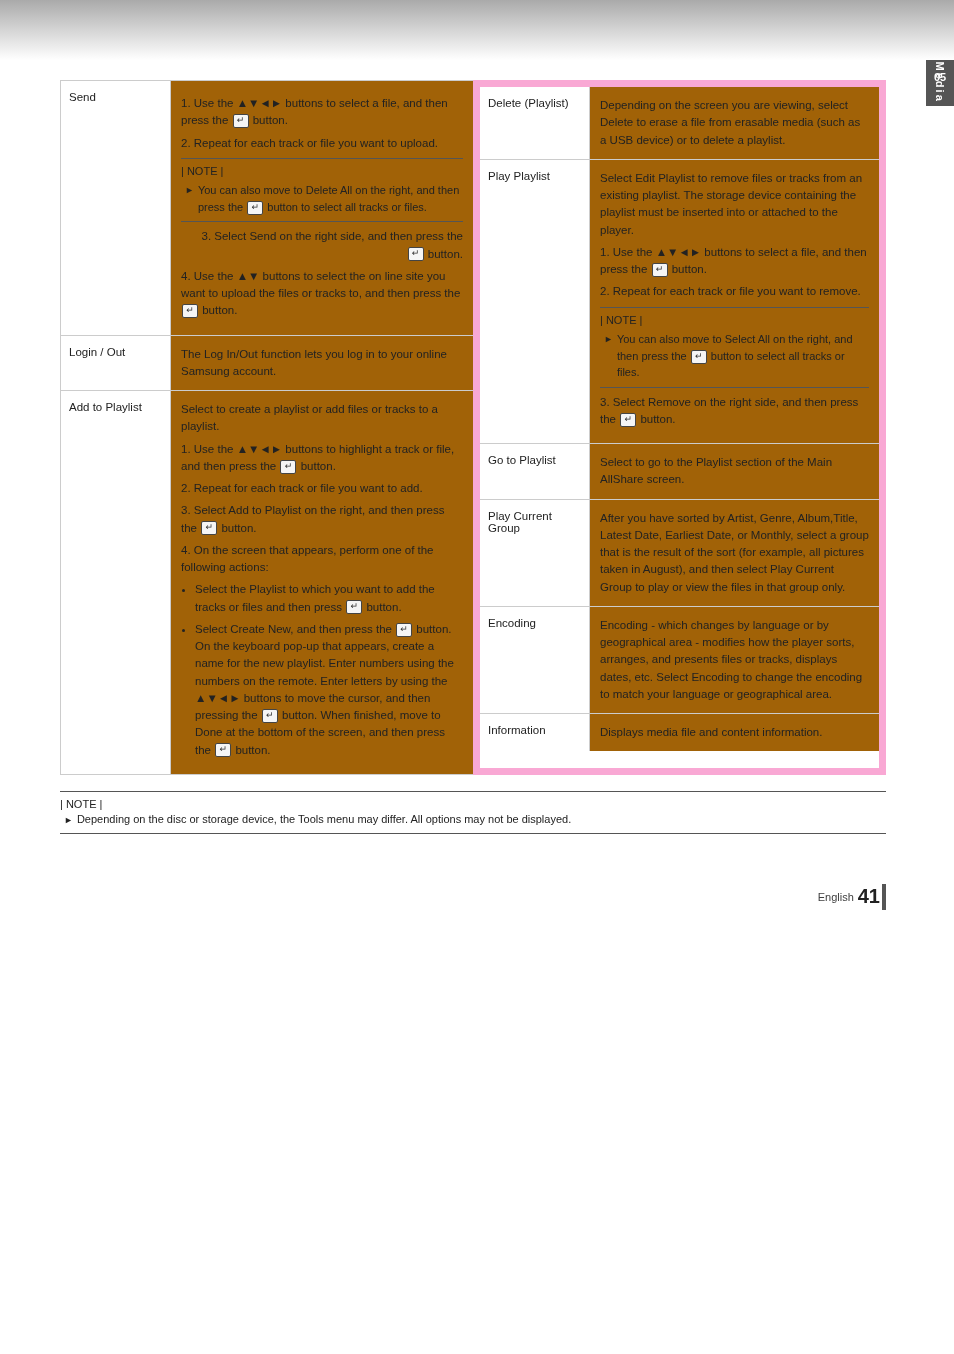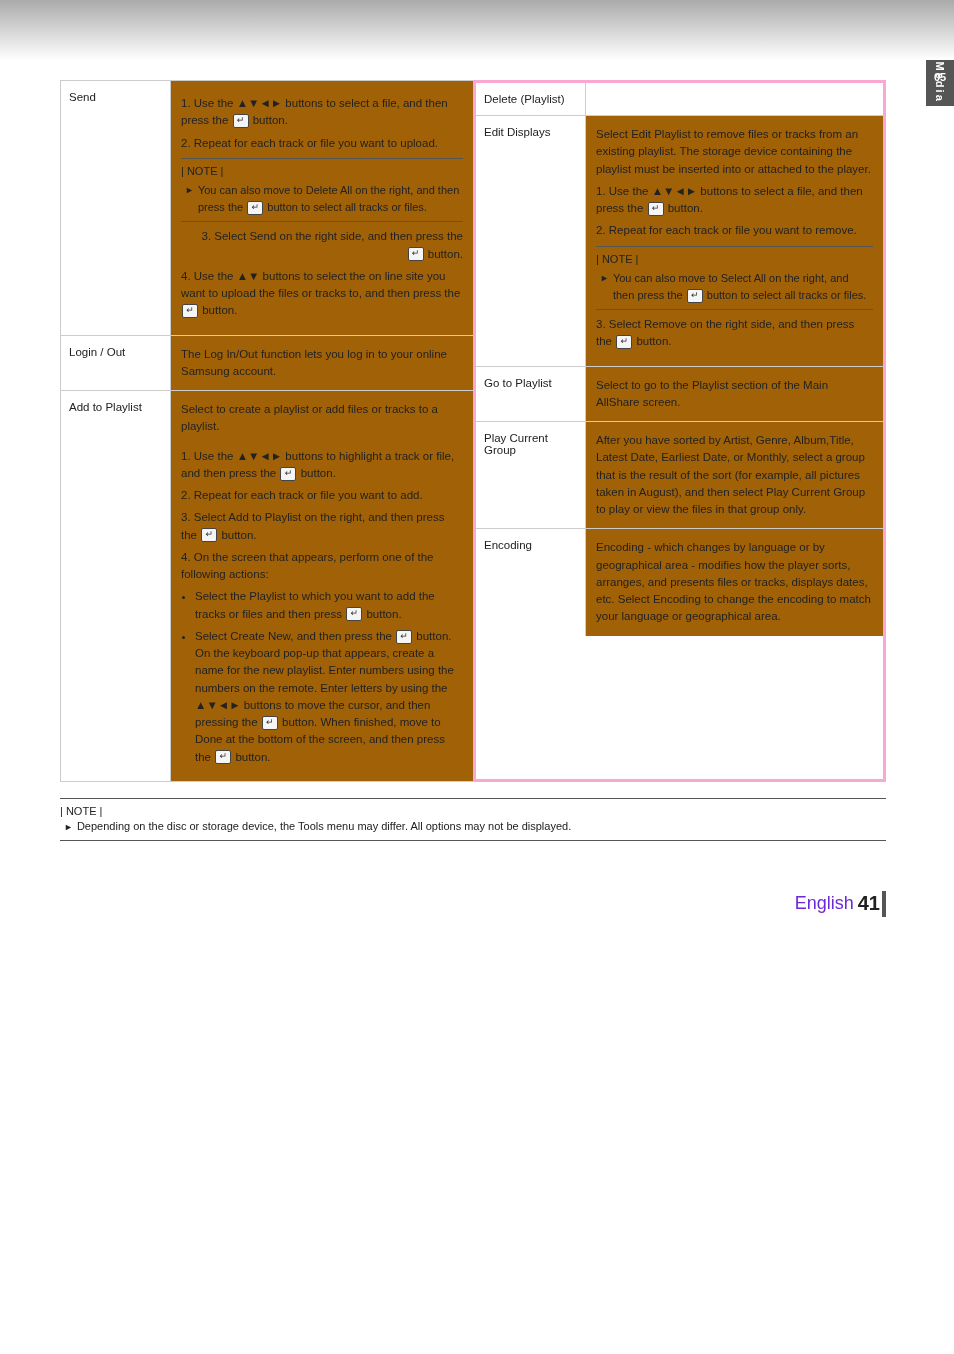--- a/index.html
+++ b/index.html
@@ -41,21 +41,21 @@
     }
 
     .col-left {
       width: 50%;
       border: 1px solid #ccc;
       border-right: none;
     }
 
     .col-right {
       width: 50%;
-      border: 3px solid #f9a8d4;
+      border: 7px solid #f9a8d4;
     }
 
     .table-row {
       display: flex;
       border-bottom: 1px solid #ccc;
     }
 
     .table-row:last-child {
       border-bottom: none;
     }
@@ -164,22 +164,22 @@
 
     .footer-row {
       display: flex;
       justify-content: flex-end;
       align-items: center;
       padding: 20px 40px 10px 40px;
       margin-right: 28px;
     }
 
     .footer-text {
-      font-size: 18px;
-      color: #6d28d9;
+      font-size: 11px;
+      color: #404040;
     }
 
     .footer-pagenum {
       font-size: 20px;
       font-weight: bold;
       color: #222;
       margin-left: 4px;
     }
 
     .footer-bar {
@@ -280,21 +280,21 @@
           <div class="cell-content">
             <span>The Log In/Out function lets you log in to your online Samsung account.</span>
           </div>
         </div>
 
         <div class="table-row" style="border-bottom:none;">
           <div class="cell-label">
             <span class="bold">Add to Playlist</span>
           </div>
           <div class="cell-content">
-            <p style="margin-bottom:12px;">Select to create a playlist or add files or tracks to a playlist.</p>
+            <p style="margin-bottom:5px;">Select to create a playlist or add files or tracks to a playlist.</p>
             <ol style="list-style:none; padding-left:0;">
               <li style="margin-bottom:5px;"><span class="bold">1.</span> Use the <span class="bold">▲▼◄►</span> buttons to highlight a track or file, and then press the <span class="enter-icon"></span> button.</li>
               <li style="margin-bottom:5px;"><span class="bold">2.</span> Repeat for each track or file you want to add.</li>
               <li style="margin-bottom:5px;"><span class="bold">3.</span> Select <span class="bold">Add to Playlist</span> on the right, and then press the <span class="enter-icon"></span> button.</li>
               <li style="margin-bottom:5px;"><span class="bold">4.</span> On the screen that appears, perform one of the following actions:</li>
             </ol>
             <ul style="padding-left:14px; list-style:disc;">
               <li style="margin-bottom:5px;">Select the Playlist to which you want to add the tracks or files and then press <span class="enter-icon"></span> button.</li>
               <li style="margin-bottom:5px;">Select <span class="bold">Create New</span>, and then press the <span class="enter-icon"></span> button. On the keyboard pop-up that appears, create a name for the new playlist. Enter numbers using the numbers on the remote. Enter letters by using the <span class="bold">▲▼◄►</span> buttons to move the cursor, and then pressing the <span class="enter-icon"></span> button. When finished, move to <span class="bold">Done</span> at the bottom of the screen, and then press the <span class="enter-icon"></span> button.</li>
             </ul>
@@ -302,25 +302,28 @@
         </div>
 
       </div>
 
       <div class="col-right">
 
         <div class="table-row">
           <div class="cell-label">
             <span class="bold">Delete (Playlist)</span>
           </div>
-        </div>
-
-        <div class="table-row">
-          <div class="cell-label">
-            <span class="bold">Edit Displays</span>
+          <div class="cell-content">
+            <span>Depending on the screen you are viewing, select Delete to erase a file from erasable media (such as a USB device) or to delete a playlist.</span>
+          </div>
+        </div>
+
+        <div class="table-row">
+          <div class="cell-label">
+            <span class="bold">Play Playlist</span>
           </div>
           <div class="cell-content">
             <p style="margin-bottom:5px;">Select Edit Playlist to remove files or tracks from an existing playlist. The storage device containing the playlist must be inserted into or attached to the player.</p>
             <ol style="list-style:none; padding-left:0;">
               <li style="margin-bottom:5px;"><span class="bold">1.</span> Use the <span class="bold">▲▼◄►</span> buttons to select a file, and then press the <span class="enter-icon"></span> button.</li>
               <li style="margin-bottom:5px;"><span class="bold">2.</span> Repeat for each track or file you want to remove.</li>
             </ol>
             <div class="note-box">
               <div class="note-title">| NOTE |</div>
               <div class="note-item">
@@ -354,20 +357,28 @@
 
         <div class="table-row">
           <div class="cell-label">
             <span class="bold">Encoding</span>
           </div>
           <div class="cell-content">
             <span>Encoding - which changes by language or by geographical area - modifies how the player sorts, arranges, and presents files or tracks, displays dates, etc. Select Encoding to change the encoding to match your language or geographical area.</span>
           </div>
         </div>
 
+        <div class="table-row" style="border-bottom:none;">
+          <div class="cell-label">
+            <span class="bold">Information</span>
+          </div>
+          <div class="cell-content">
+            <span>Displays media file and content information.</span>
+          </div>
+        </div>
 
       </div>
 
     </div>
 
     <div class="bottom-note">
       <div class="note-title bold">| NOTE |</div>
       <div class="note-item">
         <span class="arrow-icon">►</span>
         <span>Depending on the disc or storage device, the Tools menu may differ. All options may not be displayed.</span>

